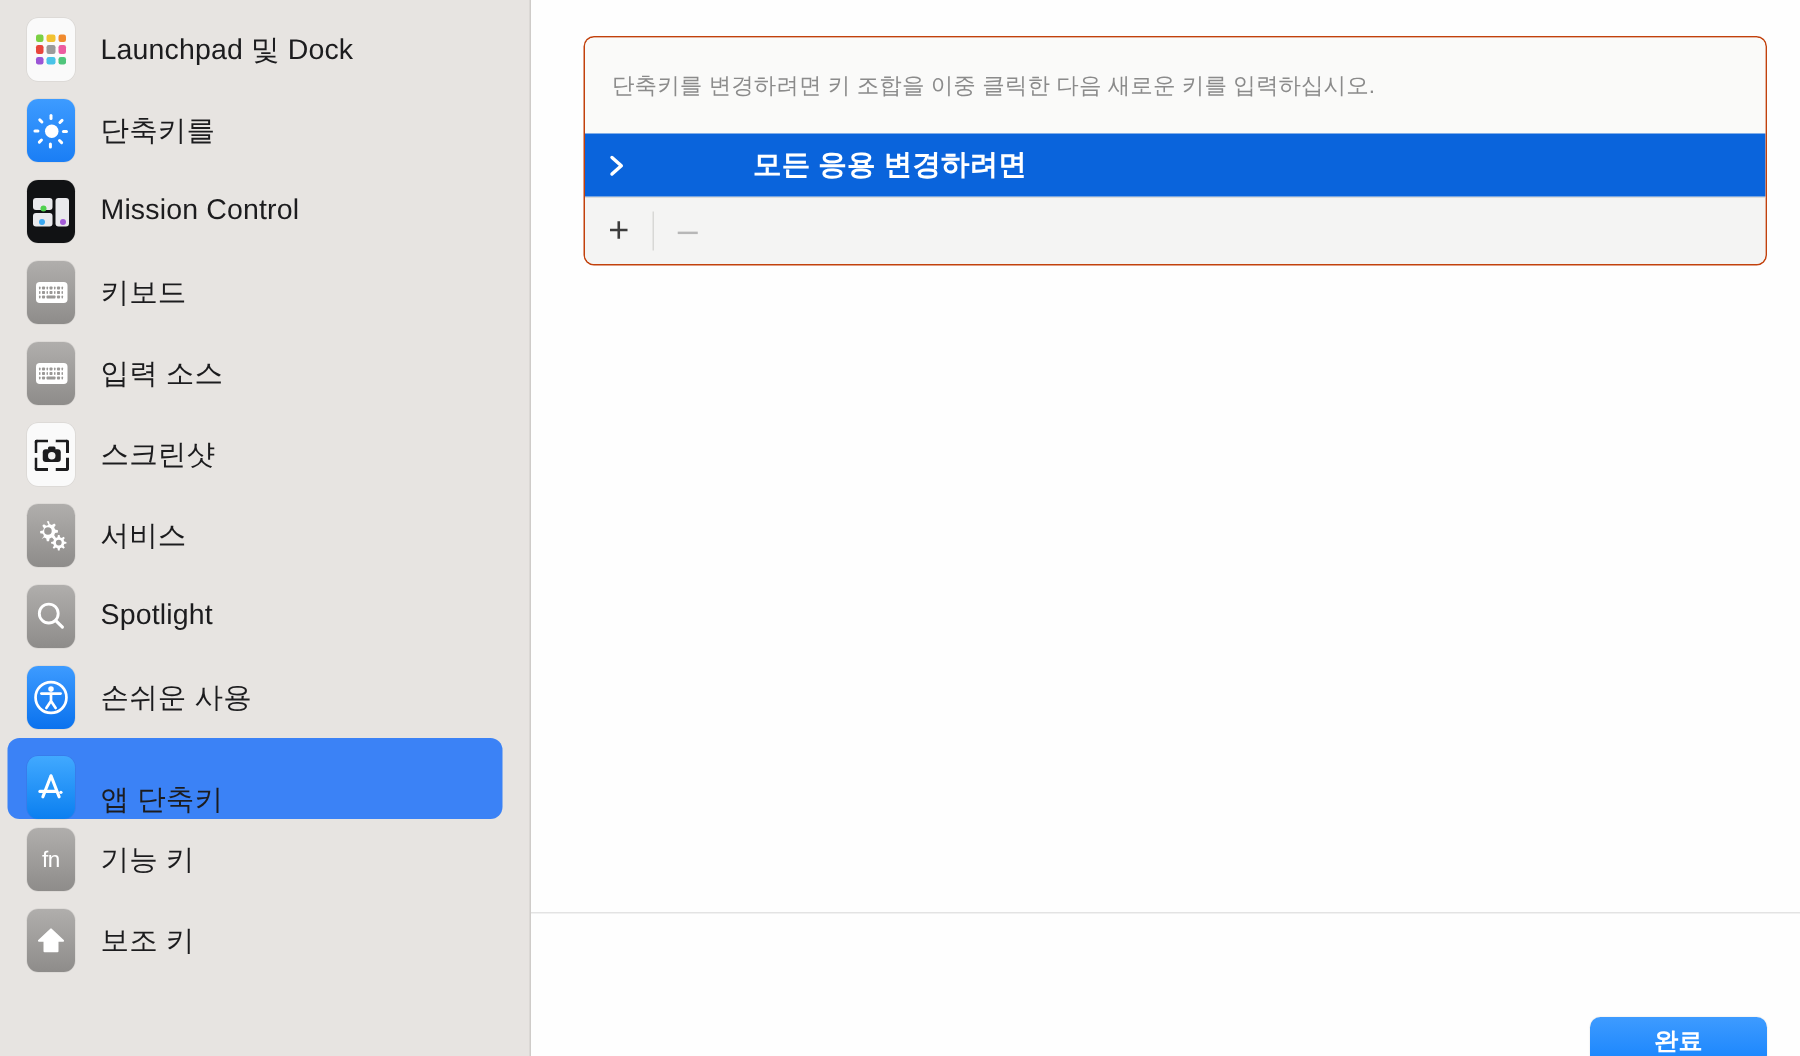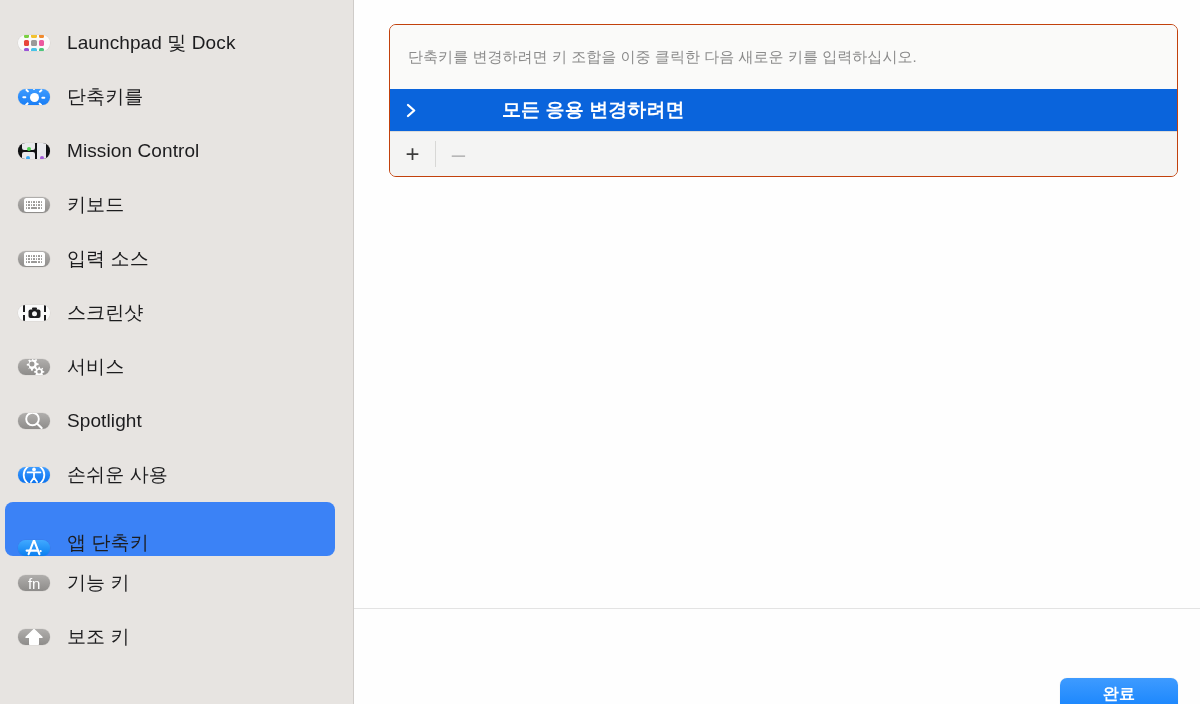--- a/index.html
+++ b/index.html
@@ -21,21 +21,21 @@
     display: flex;
   }
 
   
   .sidebar {
     position: relative;
     width: 354px;
     height: 704px;
     background: #e7e4e1;
     box-sizing: border-box;
-    padding-top: 16px;
+    padding-top: 6px;
     flex: 0 0 354px;
   }
   .sidebar::after {
     content: "";
     position: absolute;
     top: 0; right: 0;
     width: 1px; height: 704px;
     background: #cfccc9;
   }
   .sidebar-list {
@@ -62,21 +62,21 @@
     font-size: 19px;
     color: #1c1c1e;
     letter-spacing: 0.1px;
     margin-left: 17px;
     white-space: nowrap;
   }
 
   
   .app-icon {
     width: 32px;
-    height: 16px;
+    height: 42px;
     border-radius: 7.5px;
     flex: 0 0 32px;
     position: relative;
     overflow: hidden;
     display: flex;
     align-items: center;
     justify-content: center;
     box-shadow: 0 0 0 0.5px rgba(0,0,0,0.06);
   }
   .ic-launchpad { background: #fafafa; }

